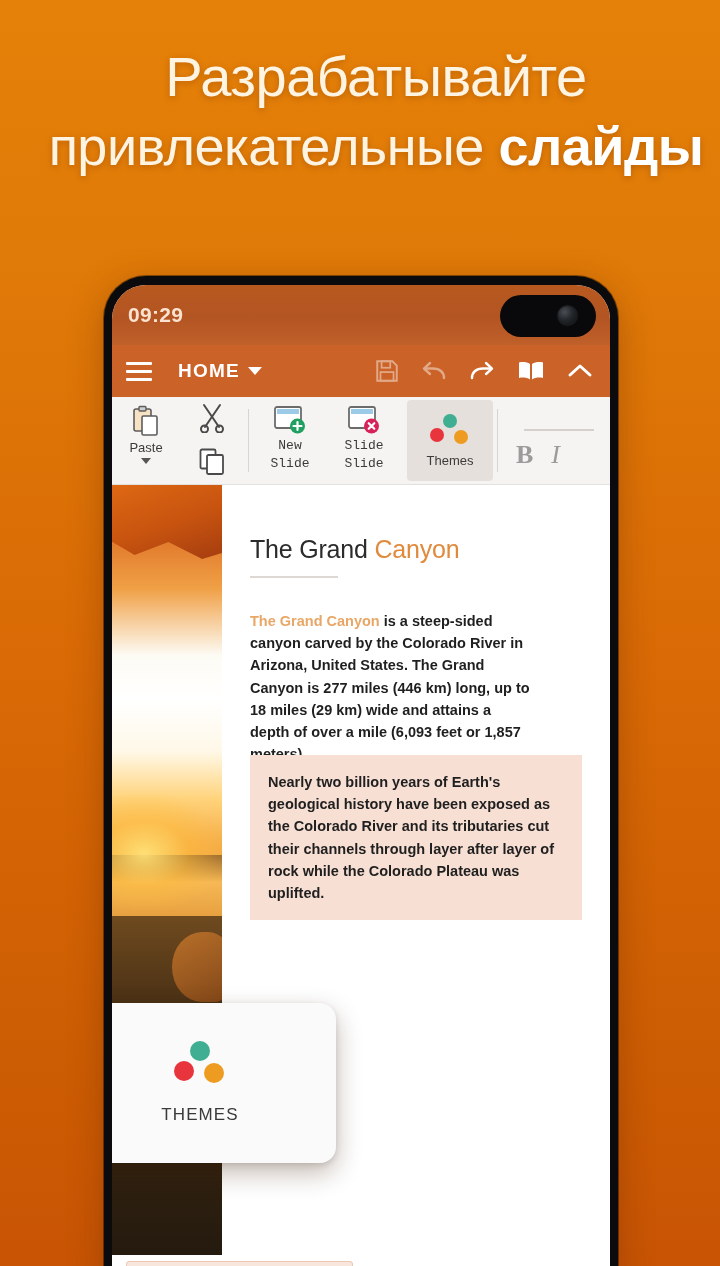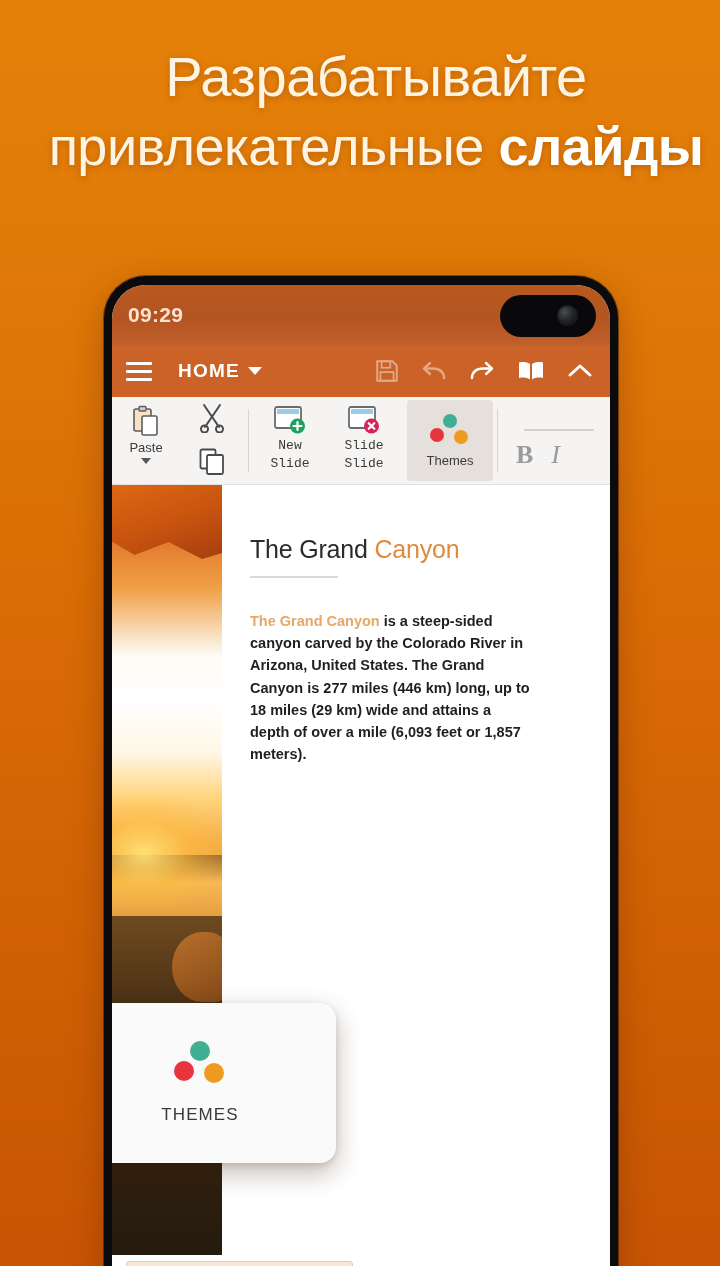--- a/index.html
+++ b/index.html
@@ -320,20 +320,21 @@
         <div class="rockMid"></div>
         <div class="rockBot"></div>
         <div class="glow"></div>
         <div class="ledge"></div>
       </div>
 
       <div class="slide">
         <div class="slide-title"><span>The Grand </span><span class="accent">Canyon</span></div>
         <div class="title-rule"></div>
         <div class="slide-para"><span class="accent">The Grand Canyon</span><span> is a steep-sided canyon carved by the Colorado River in Arizona, United States. The Grand Canyon is 277 miles (446 km) long, up to 18 miles (29 km) wide and attains a depth of over a mile (6,093 feet or 1,857 meters).</span></div>
+        <div class="slide-para2">Nearly two billion years of Earth's geological history have been exposed as the Colorado River and its tributaries cut their channels through layer after layer of rock while the Colorado Plateau was uplifted.</div>
       </div>
 
       <div class="popup">
         <div class="pop-item">
           <div class="dots">
             <span class="d-teal"></span>
               <span class="d-red"></span>
               <span class="d-org"></span>
           </div>
           <span class="pop-lab">THEMES</span>

